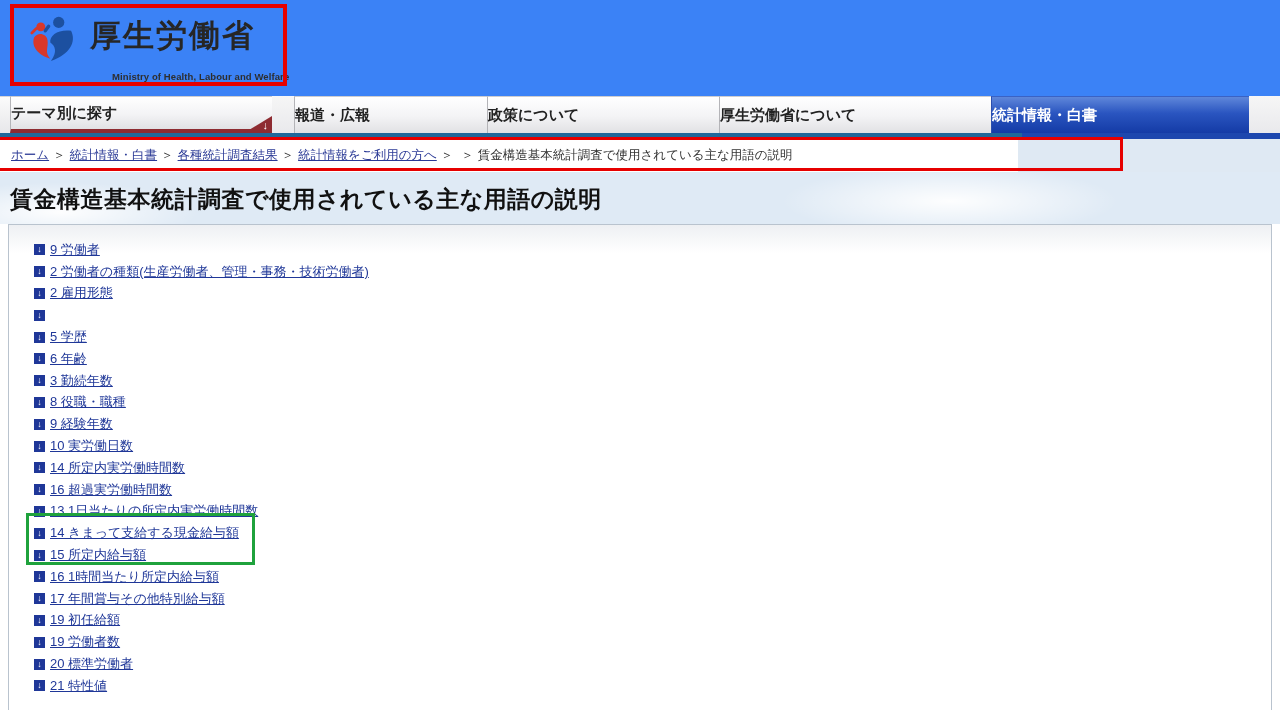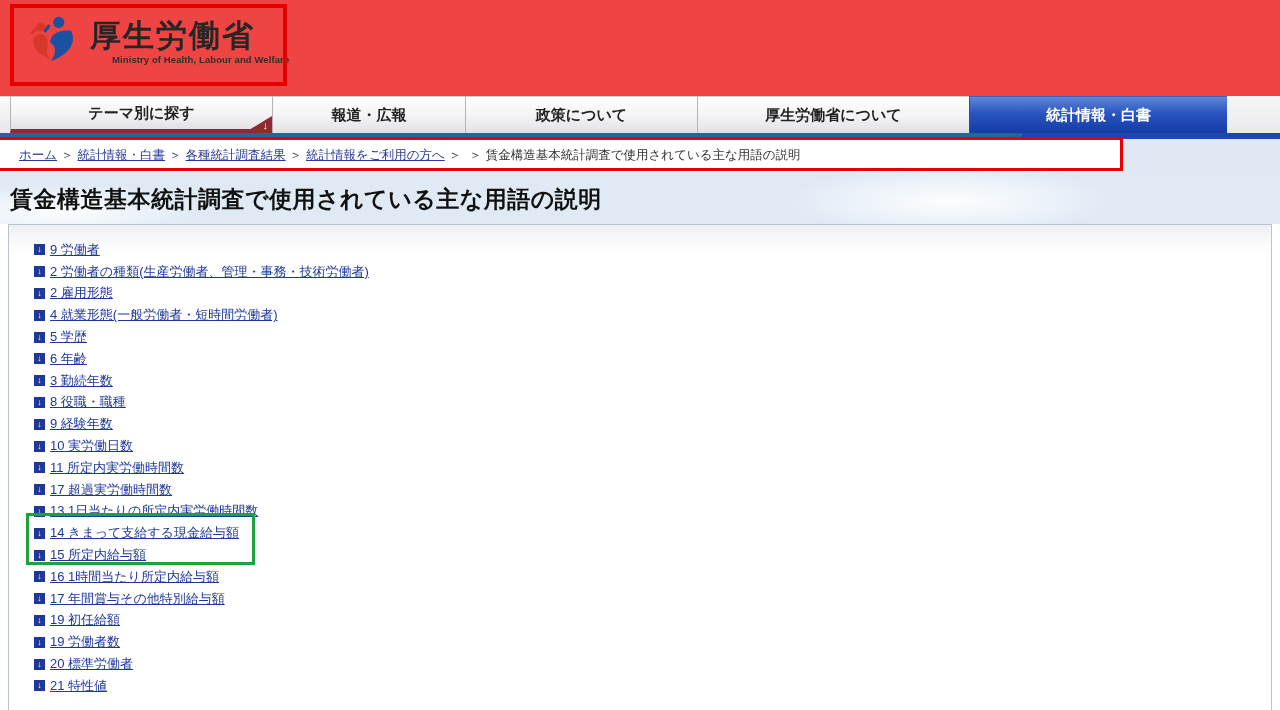--- a/index.html
+++ b/index.html
@@ -3,42 +3,42 @@
 <meta charset="utf-8">
 <style>
   * { margin:0; padding:0; box-sizing:border-box; }
   html,body { width:1280px; height:710px; }
   body {
     font-family:"Liberation Sans","DejaVu Sans",sans-serif;
     background:#ffffff; position:relative; overflow:hidden;
   }
 
   
-  .header { height:96px; background:#ef4444; position:relative;text-decoration:underline; }
+  .header { height:96px; background:#3b82f6; position:relative;text-decoration:underline; }
   .logo { position:absolute; left:24px; top:13px; display:flex; align-items:flex-start; }
   .logo-mark { width:56px; height:58px; margin-right:10px; }
   .logo-text-block { padding-top:6px; }
   .logo-title { font-size:31px; font-weight:bold; color:#262626; letter-spacing:2px; line-height:1.1; }
-  .logo-subtitle { font-size:9.5px; font-weight:bold; color:#2e2e2e; margin-top:1px; letter-spacing:0.1px;padding-left:22px; }
+  .logo-subtitle { font-size:9.5px; font-weight:bold; color:#2e2e2e; margin-top:18px; letter-spacing:0.1px;padding-left:22px; }
 
   
   .anno { position:absolute; pointer-events:none; z-index:50; }
   .logo-box { left:10px; top:4px; width:277px; height:82px; border:4px solid #e60000; }
   .bc-box { left:-3px; top:137px; width:1126px; height:34px; border:3px solid #e60000; }
 
   
   .nav-row { display:flex; height:37px; background:linear-gradient(#f6f6f6,#e9e9ec); }
   .nav-spacer { width:10px; background:linear-gradient(#fbfbfb,#e7e7ea); border-top:1px solid #d4d4d6; }
   .tab {
-    position:relative; height:37px; display:flex; align-items:center; justify-content:center;
+    position:relative; height:37px; display:flex; align-items:center; 
     background:linear-gradient(#ffffff,#f3f3f5 55%,#e1e1e4);
     border-left:1px solid #b4b4b8; border-top:1px solid #cdcdd0;
     font-size:15px; font-weight:bold; color:#222; text-decoration:none; cursor:pointer;
   }
-  .tab.w1{ width:262px; } .tab.w2{ width:193px; } .tab.w3{ width:232px; } .tab.w4{ width:272px; } .tab.w5{ width:258px; }
+  .tab.w1{ width:262px; } .tab.w2{ width:193px;margin-left:22px; } .tab.w3{ width:232px; } .tab.w4{ width:272px; } .tab.w5{ width:258px; }
   .tab.active {
     background:linear-gradient(#5f87da,#2a55c0 45%,#143ba6);
     color:#fff; border-top:1px solid #3a62c4; border-left:1px solid #2c4fae;
   }
   .tab.has_arrow { border-bottom:4px solid #8e2b31; }
   .tab-corner { display:none; }
   .tab.has_arrow .tab-corner { display:block; }
   .corner-tri {
     position:absolute; right:0; bottom:-4px; width:0; height:0;
     border-bottom:17px solid #8e2b31; border-left:28px solid transparent;
@@ -46,22 +46,22 @@
   .corner-arrow {
     position:absolute; right:4px; bottom:-3px; color:#fff; font-size:11px;
     font-weight:bold; font-style:normal; line-height:13px;
   }
   .nav-underline { height:6px; background:#20689a; position:relative; }
   .nav-underline .active-seg { position:absolute; right:0; top:0; width:258px; height:6px; background:#1d47ae; }
 
   
   .crumb-band { position:relative; height:33px; background:#dfe9f3; }
   .crumb-inner {
-    position:absolute; left:0; top:0; width:1122px; height:33px; background:#fff;
-    display:flex; align-items:center; padding-left:19px; font-size:12.5px; white-space:nowrap; overflow:hidden;
+    position:absolute; left:0; top:0; width:1018px; height:33px; background:#fff;
+    display:flex; align-items:center; padding-left:11px; font-size:12.5px; white-space:nowrap; overflow:hidden;
   }
   .crumb { color:#2b3a96; text-decoration:underline; cursor:pointer; }
   .crumb.current { color:#333; text-decoration:none; cursor:default; }
   .crumb-sep { color:#333; margin:0 4px; }
 
   
   .title-band { position:relative; height:52px; background:#dfeaf5; overflow:hidden; }
   .cloud { position:absolute; border-radius:50%;
     background:radial-gradient(ellipse at center, rgba(255,255,255,0.95), rgba(255,255,255,0) 70%); }
   .cloud.c1 { left:780px; top:-6px; width:340px; height:70px; }
@@ -176,21 +176,20 @@
         <a class="term-link">2 労働者の種類(生産労働者、管理・事務・技術労働者)</a>
       </li>
 
       <li class="term">
         <span class="anchor-icon">↓</span>
         <a class="term-link">2 雇用形態</a>
       </li>
 
       <li class="term">
         <span class="anchor-icon">↓</span>
-        <a class="term-link">4 就業形態(一般労働者・短時間労働者)</a>
       </li>
 
       <li class="term">
         <span class="anchor-icon">↓</span>
         <a class="term-link">5 学歴</a>
       </li>
 
       <li class="term">
         <span class="anchor-icon">↓</span>
         <a class="term-link">6 年齢</a>
@@ -211,26 +210,26 @@
         <a class="term-link">9 経験年数</a>
       </li>
 
       <li class="term">
         <span class="anchor-icon">↓</span>
         <a class="term-link">10 実労働日数</a>
       </li>
 
       <li class="term">
         <span class="anchor-icon">↓</span>
-        <a class="term-link">11 所定内実労働時間数</a>
-      </li>
-
-      <li class="term">
-        <span class="anchor-icon">↓</span>
-        <a class="term-link">17 超過実労働時間数</a>
+        <a class="term-link">14 所定内実労働時間数</a>
+      </li>
+
+      <li class="term">
+        <span class="anchor-icon">↓</span>
+        <a class="term-link">16 超過実労働時間数</a>
       </li>
 
       <li class="term">
         <span class="anchor-icon">↓</span>
         <a class="term-link">13 1日当たりの所定内実労働時間数</a>
       </li>
 
       <li class="term">
         <span class="anchor-icon">↓</span>
         <a class="term-link">14 きまって支給する現金給与額</a>

